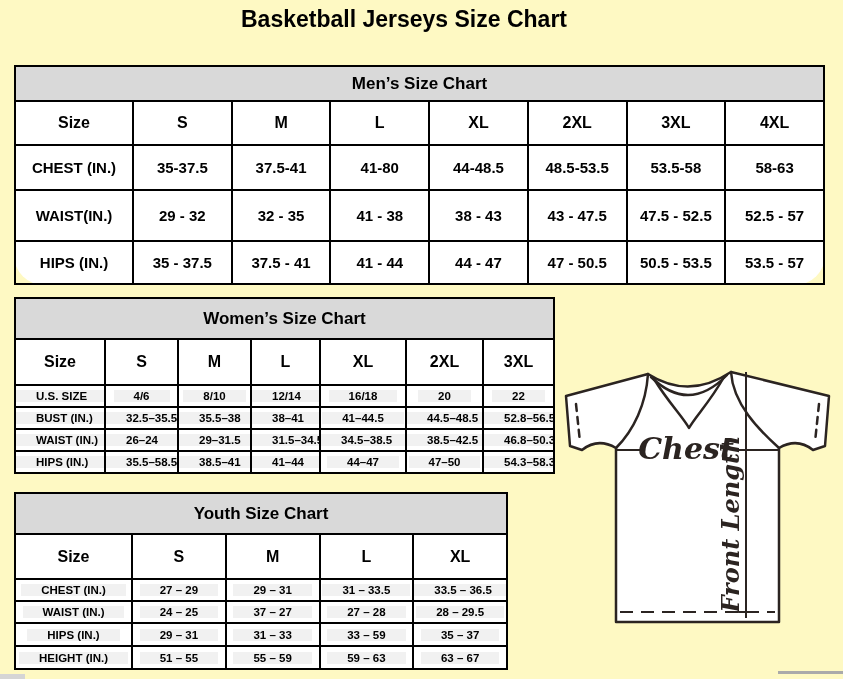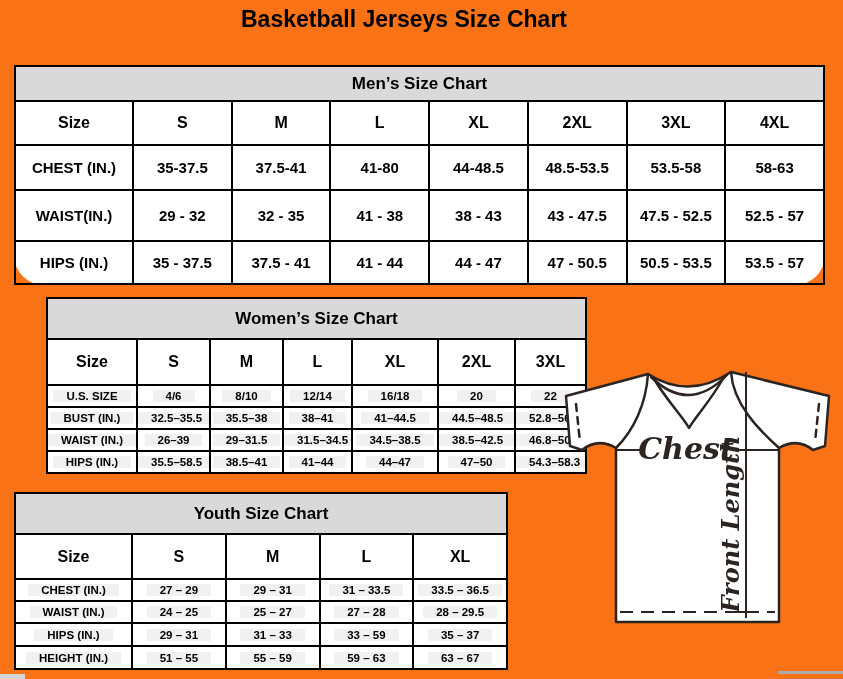--- a/index.html
+++ b/index.html
@@ -1,17 +1,17 @@
 <!DOCTYPE html>
 <html><head>
 <meta charset="utf-8">
 <style>
   html,body { margin:0; padding:0; background:#ffffff; }
   .page {
-    position:relative; width:843px; height:679px; background:#f97316;
+    position:relative; width:843px; height:679px; background:#fef9c3;
     font-family:"Liberation Sans", sans-serif; color:#000; overflow:hidden;
   }
   .page-title {
     position:absolute; left:0; top:6px; width:808px; text-align:center;
     font-size:23px; font-weight:bold;
   }
   table.size-table {
     position:absolute; border-collapse:collapse; table-layout:fixed;
     background:#fff;
   }
@@ -19,21 +19,21 @@
     border:2px solid #000; text-align:center; vertical-align:middle; padding:0;
     font-weight:bold; overflow:hidden; white-space:nowrap;
   }
   .size-table tr.band th { background:#d9d9d9; font-size:17px; }
   
   table.men { font-size:15px; }
   table.men tr.hdr th { font-size:16px; }
   
   table.women tr.hdr th, table.youth tr.hdr th { font-size:16px; }
   table.women td, table.youth td { font-size:11.5px; }
-  .hl { background:#f1f1f1; padding:0 13px; }
+  .hl { background:#f1f1f1; padding:0 20px; }
   .frag { position:absolute; }
   svg text { font-family:"DejaVu Serif","Liberation Serif",serif; font-style:italic; font-weight:bold; fill:#2b2421; }
 </style>
 </head>
 <body>
 
 <div class="page">
 
   <div class="page-title">Basketball Jerseys Size Chart</div>
 
@@ -88,21 +88,21 @@
         <td>37.5 - 41</td>
         <td>41 - 44</td>
         <td>44 - 47</td>
         <td>47 - 50.5</td>
         <td>50.5 - 53.5</td>
         <td>53.5 - 57</td>
       </tr>
     </tbody>
   </table>
 
-  <table class="size-table women" style="left:14px; top:297px; width:541px;margin-left:32px;">
+  <table class="size-table women" style="left:14px; top:297px; width:541px;">
     <colgroup>
       <col style="width:90px">
         <col style="width:73px">
         <col style="width:73px">
         <col style="width:69px">
       <col style="width:86px">
         <col style="width:77px">
         <col>
     </colgroup>
     <tbody>
@@ -131,21 +131,21 @@
         <td><span class="hl">BUST (IN.)</span></td>
         <td><span class="hl">32.5–35.5</span></td>
         <td><span class="hl">35.5–38</span></td>
         <td><span class="hl">38–41</span></td>
         <td><span class="hl">41–44.5</span></td>
         <td><span class="hl">44.5–48.5</span></td>
         <td><span class="hl">52.8–56.5</span></td>
       </tr>
       <tr style="height:22px">
         <td><span class="hl">WAIST (IN.)</span></td>
-        <td><span class="hl">26–39</span></td>
+        <td><span class="hl">26–24</span></td>
         <td><span class="hl">29–31.5</span></td>
         <td><span class="hl">31.5–34.5</span></td>
         <td><span class="hl">34.5–38.5</span></td>
         <td><span class="hl">38.5–42.5</span></td>
         <td><span class="hl">46.8–50.3</span></td>
       </tr>
       <tr style="height:22px">
         <td><span class="hl">HIPS (IN.)</span></td>
         <td><span class="hl">35.5–58.5</span></td>
         <td><span class="hl">38.5–41</span></td>
@@ -179,21 +179,21 @@
       <tr style="height:22px">
         <td><span class="hl">CHEST (IN.)</span></td>
         <td><span class="hl">27 – 29</span></td>
         <td><span class="hl">29 – 31</span></td>
         <td><span class="hl">31 – 33.5</span></td>
         <td><span class="hl">33.5 – 36.5</span></td>
       </tr>
       <tr style="height:22px">
         <td><span class="hl">WAIST (IN.)</span></td>
         <td><span class="hl">24 – 25</span></td>
-        <td><span class="hl">25 – 27</span></td>
+        <td><span class="hl">37 – 27</span></td>
         <td><span class="hl">27 – 28</span></td>
         <td><span class="hl">28 – 29.5</span></td>
       </tr>
       <tr style="height:23px">
         <td><span class="hl">HIPS (IN.)</span></td>
         <td><span class="hl">29 – 31</span></td>
         <td><span class="hl">31 – 33</span></td>
         <td><span class="hl">33 – 59</span></td>
         <td><span class="hl">35 – 37</span></td>
       </tr>

